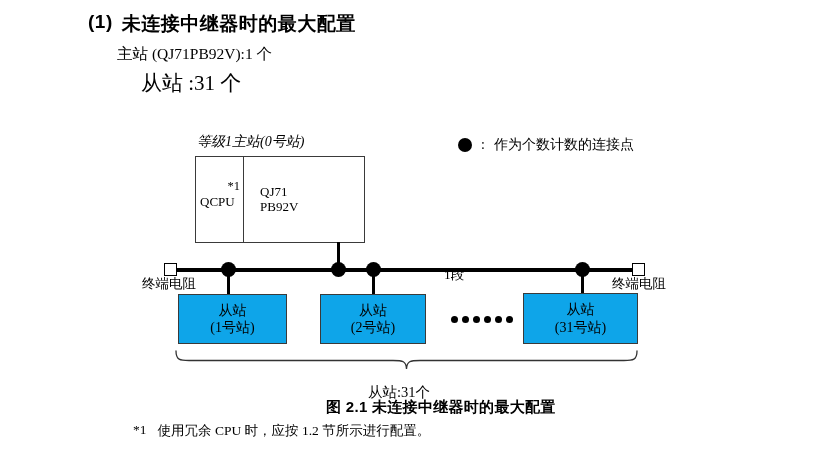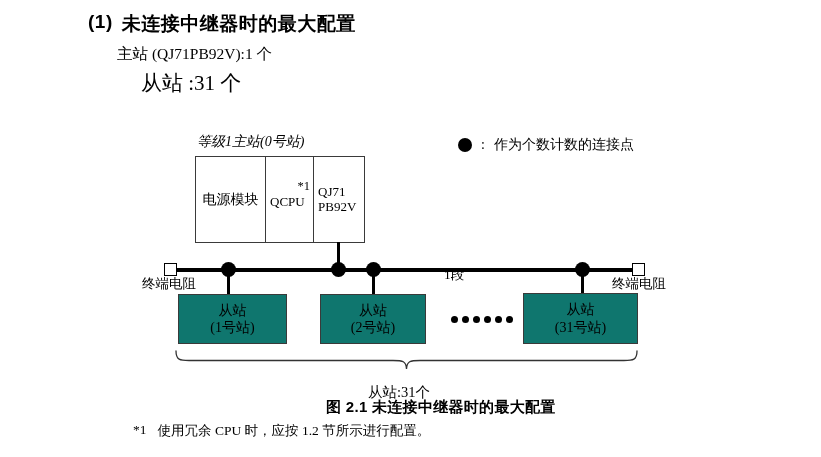--- a/index.html
+++ b/index.html
@@ -25,21 +25,21 @@
     left: 195px; top: 156px; width: 170px; height: 87px;
     border: 1.5px solid #3a3a3a; box-sizing: border-box;
     display: flex; background: #fff;
   }
   .cell { box-sizing: border-box; position: relative; }
   .cell-power { width: 70px; border-right: 1.5px solid #3a3a3a; display: flex; align-items: center; justify-content: center; font-size: 14px; }
   .cell-cpu { width: 48px; border-right: 1.5px solid #3a3a3a; font-size: 13px; }
   .cell-cpu .fn-ref { position: absolute; top: 22px; right: 3px; font-size: 12.5px; }
   .cell-cpu .cpu-name { position: absolute; top: 37px; left: 4px; }
   .cell-net { flex: 1; font-size: 13px; }
-  .cell-net .net-name { position: absolute; top: 27px; left: 4px; line-height: 15px; font-family: Liberation Serif, serif; }
+  .cell-net .net-name { position: absolute; top: 27px; left: 16px; line-height: 15px; font-family: Liberation Serif, serif; }
 
   
   .legend { left: 458px; top: 136px; display: flex; align-items: center; gap: 9px; font-size: 14px; }
   .legend-dot { width: 14px; height: 14px; border-radius: 50%; background: #000; }
 
   
   .bus-line { left: 171px; top: 268px; width: 468px; height: 3.5px; background: #000; }
   .vline { width: 3px; background: #000; }
   .drop-master { left: 336.5px; top: 242px; height: 27px; }
   .drop-s1 { left: 226.5px; top: 271px; height: 24px; }
@@ -55,21 +55,21 @@
   .term-sq { width: 13px; height: 13px; background: #fff; border: 1.7px solid #000; box-sizing: border-box; top: 263px; z-index: 4; }
   .term-sq-left { left: 164px; }
   .term-sq-right { left: 632px; }
   .term-label { font-size: 13.5px; top: 275px; }
   .term-label-left { left: 142px; }
   .term-label-right { left: 612px; }
   .segment-label { left: 444px; top: 246px; font-size: 13.5px; margin-top: 20px; }
 
   
   .slave-box {
-    border: 1.5px solid #3a3a3a; box-sizing: border-box; background: #0f766e;
+    border: 1.5px solid #3a3a3a; box-sizing: border-box; background: #0ea5e9;
     display: flex; flex-direction: column; align-items: center; justify-content: center;
     font-size: 14px; line-height: 17.5px; text-align: center;
   }
   .slave-1 { left: 178px; top: 294px; width: 109px; height: 50px; }
   .slave-2 { left: 320px; top: 294px; width: 106px; height: 50px; }
   .slave-3 { left: 523px; top: 293px; width: 115px; height: 51px; }
 
   .ellipsis { left: 451px; top: 316px; display: flex; gap: 4px; }
   .ellipsis span { width: 7px; height: 7px; border-radius: 50%; background: #000; }
 
@@ -90,21 +90,20 @@
 <div class="abs intro-line2">从站 :31 个</div>
 
 <div class="abs legend">
   <span class="legend-dot"></span>
   <span>:</span>
   <span>作为个数计数的连接点</span>
 </div>
 
 <div class="abs master-label">等级1主站(0号站)</div>
 <div class="abs master-box">
-  <div class="cell cell-power">电源模块</div>
   <div class="cell cell-cpu">
     <span class="fn-ref">*1</span>
     <span class="cpu-name">QCPU</span>
   </div>
   <div class="cell cell-net">
     <span class="net-name"><span>QJ71</span><br><span>PB92V</span></span>
   </div>
 </div>
 
 <div class="abs vline drop-master"></div>

